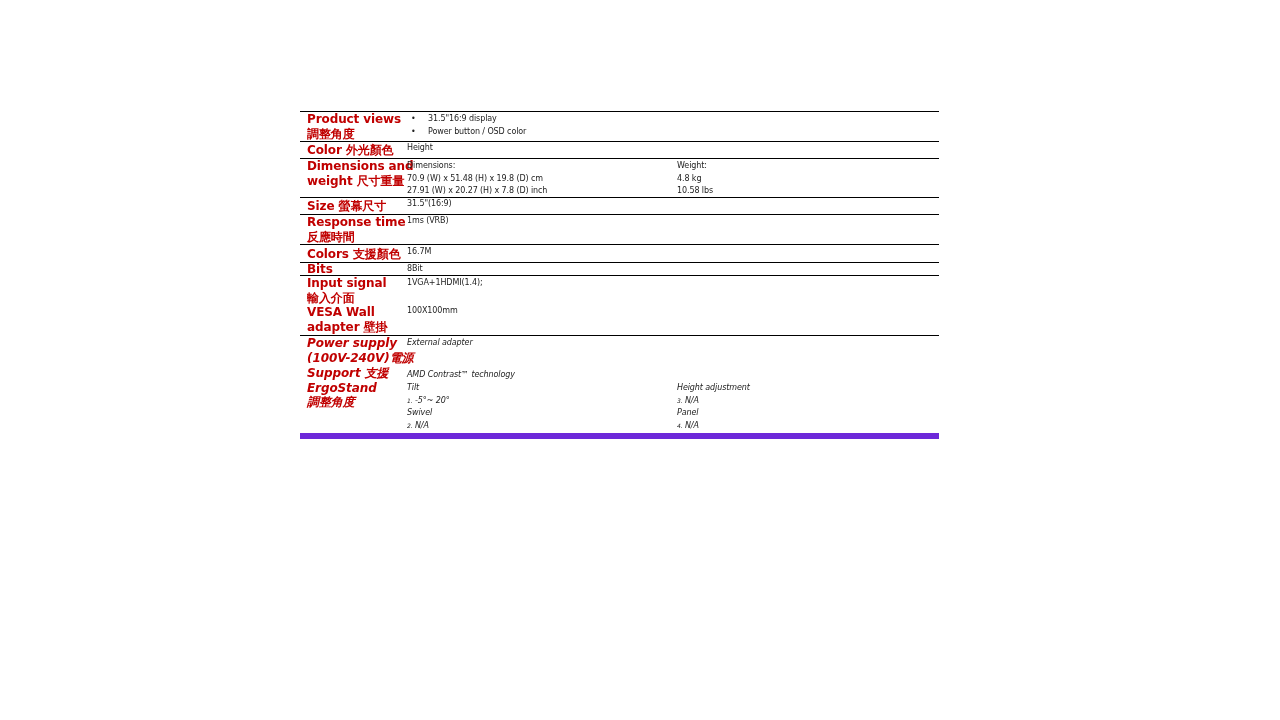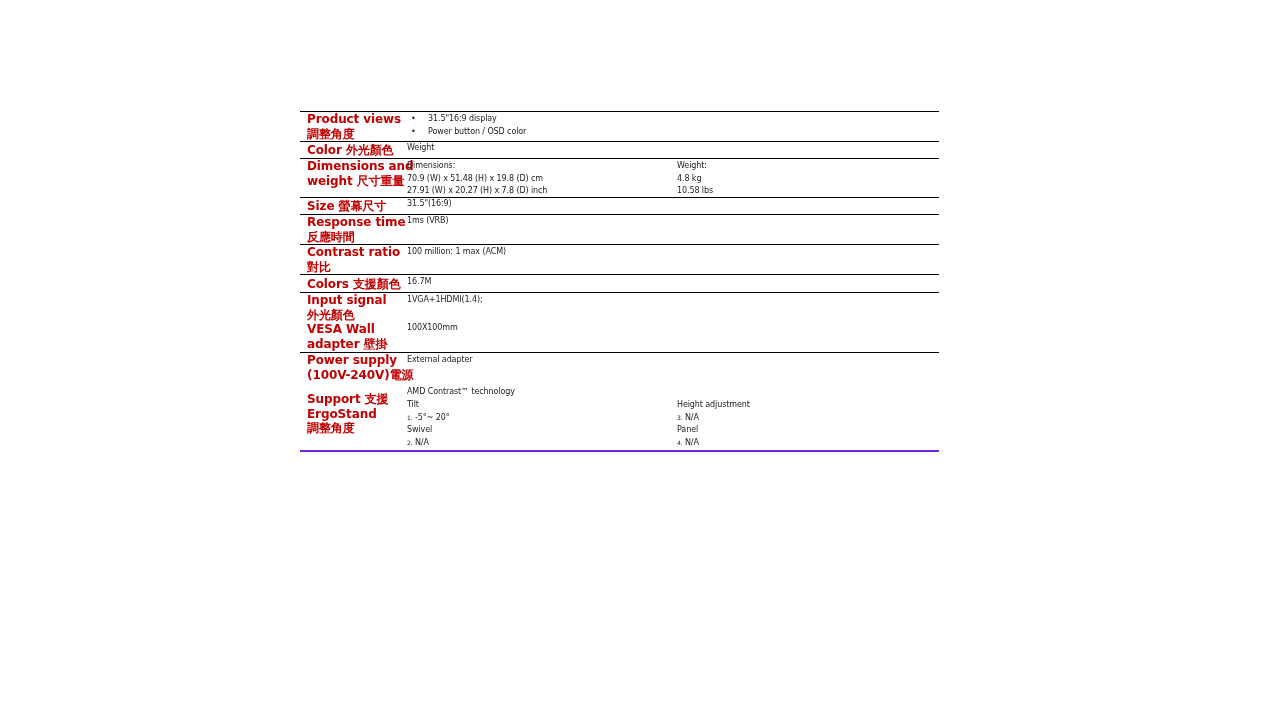--- a/index.html
+++ b/index.html
@@ -1,20 +1,20 @@
 <!DOCTYPE html>
 <html><head>
 <meta charset="utf-8">
 <style>
   html, body { margin: 0; padding: 0; background: #ffffff; }
   body { width: 1280px; height: 720px; position: relative; overflow: hidden;
          font-family: "DejaVu Sans", "Liberation Sans", sans-serif; }
   .sheet { position: absolute; left: 300px; top: 111px; width: 639px; }
   .row { position: relative; border-top: 1px solid #000; }
-  .row.last { border-bottom: 2px solid #6d28d9; }
+  .row.last { border-bottom: 6px solid #6d28d9; font-style: italic; }
   .lbl { position: absolute; left: 7px; color: #c00000; font-weight: bold;
          font-size: 12px; line-height: 14.5px; letter-spacing: -0.1px; }
   .val { position: absolute; left: 107px; color: #222; font-size: 8px;
          line-height: 12.5px; letter-spacing: -0.1px; }
   .val2 { position: absolute; left: 377px; color: #222; font-size: 8px;
           line-height: 12.5px; letter-spacing: -0.1px; }
   .t { display: block; white-space: nowrap; }
   .bul { position: relative; padding-left: 21px; white-space: nowrap; display: block; }
   .bul::before { content: "\2022"; position: absolute; left: 4px; }
   .sub-line { position: absolute; left: 103px; right: 0; border-top: 1px solid #000; }
@@ -31,21 +31,21 @@
       <span class="t">調整角度</span>
     </div>
     <div class="val" style="top:1px">
       <span class="bul">31.5"16:9 display</span>
       <span class="bul">Power button / OSD color</span>
     </div>
   </div>
 
   <div class="row" style="height:16px">
     <div class="lbl" style="top:1px">Color 外光顏色</div>
-    <div class="val" style="top:0">Weight</div>
+    <div class="val" style="top:0">Height</div>
   </div>
 
   <div class="row" style="height:38px">
     <div class="lbl" style="top:0">
       <span class="t">Dimensions and</span>
       <span class="t">weight 尺寸重量</span>
     </div>
     <div class="val" style="top:0">
       <span class="t" style="line-height:13.5px">Dimensions:</span>
       <span class="t">70.9 (W) x 51.48 (H) x 19.8 (D) cm</span>
@@ -66,51 +66,48 @@
 
 
   <div class="row" style="height:29px">
     <div class="lbl" style="top:0">
       <span class="t">Response time</span>
       <span class="t">反應時間</span>
     </div>
     <div class="val" style="top:0">1ms (VRB)</div>
   </div>
 
-  <div class="row" style="height:29px">
-    <div class="lbl" style="top:0">
-      <span class="t">Contrast ratio</span>
-      <span class="t">對比</span>
-    </div>
-    <div class="val" style="top:1px">100 million: 1 max (ACM)</div>
-  </div>
 
 
   <div class="row" style="height:17px">
     <div class="lbl" style="top:2px">Colors 支援顏色</div>
     <div class="val" style="top:1px">16.7M</div>
   </div>
 
+  <div class="row" style="height:12px">
+    <div class="lbl" style="top:-1px">Bits</div>
+    <div class="val" style="top:0">8Bit</div>
+  </div>
 
   <div class="row" style="height:59px">
     <div class="lbl" style="top:0">
       <span class="t">Input signal</span>
-      <span class="t">外光顏色</span>
+      <span class="t">輸入介面</span>
       <span class="t">VESA Wall</span>
       <span class="t">adapter 壁掛</span>
     </div>
     <div class="val" style="top:1px">1VGA+1HDMI(1.4);</div>
     <div class="val" style="top:29px">100X100mm</div>
   </div>
 
   <div class="row last" style="height:97px">
     <div class="lbl" style="top:0">
       <span class="t">Power supply</span>
       <span class="t">(100V-240V)電源</span>
-      <span class="t" style="margin-top:10px">Support 支援</span>
+      <span class="t" style="margin-top:1px">Support 支援</span>
       <span class="t">ErgoStand</span>
       <span class="t">調整角度</span>
     </div>
     <div class="val" style="top:1px">External adapter</div>
     <div class="val" style="top:32px">
       <span class="t" style="line-height:14px">AMD Contrast™ technology</span>
       <span class="t">Tilt</span>
       <span class="t"><span class="small">1.</span> <span>-5°~ 20°</span></span>
       <span class="t">Swivel</span>
       <span class="t"><span class="small">2.</span> <span>N/A</span></span>

